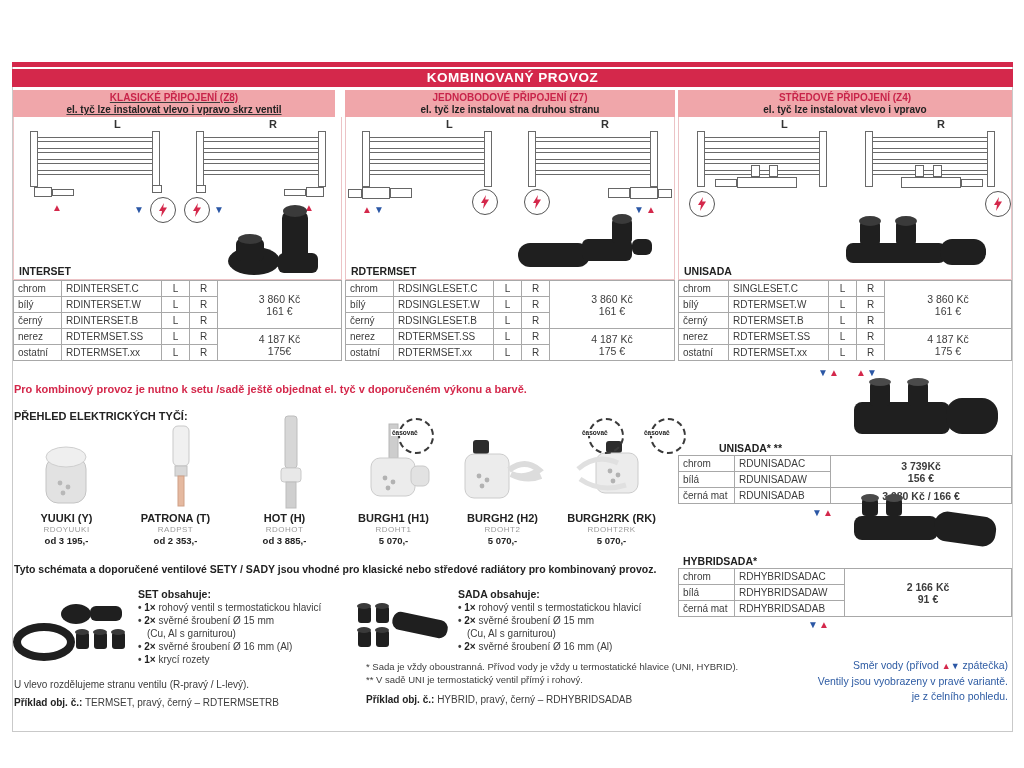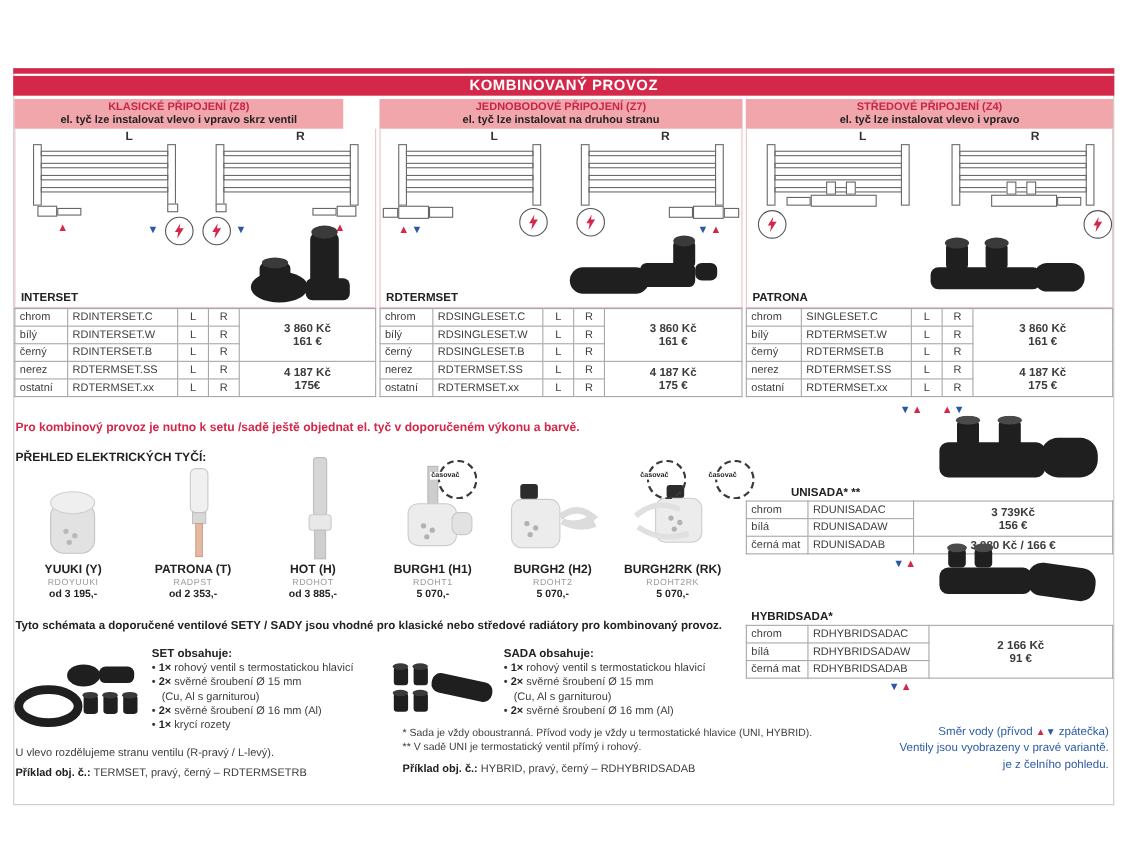--- a/index.html
+++ b/index.html
@@ -24,21 +24,21 @@
   .bolt{position:absolute;width:24px;height:24px;border:1.5px solid #555;border-radius:50%;
         background:#fff;display:flex;align-items:center;justify-content:center;}
   .tri{font-size:10px;line-height:10px;position:absolute;}
   .tu{color:#d4284b;} .tdn{color:#2b57a5;}
   .tri-in{font-size:10px;line-height:10px;}
   .arrowrow{position:absolute;font-size:11px;letter-spacing:1px;}
   
   table.sett{border-collapse:collapse;position:absolute;table-layout:fixed;}
   table.sett td{border:1px solid #a8a8a8;font-size:10px;padding:0 4px;height:15px;color:#3c3c3c;overflow:hidden;white-space:nowrap;}
   table.sett td.lr{text-align:center;padding:0;}
-  table.sett td.price{text-align:center;font-weight:bold;font-size:10.5px;}
+  table.sett td.price{text-align:center;font-weight:normal;font-size:10.5px;}
   .setname{position:absolute;font-weight:bold;font-size:10.5px;color:#222;}
   
   .rednote{position:absolute;color:#d4284b;font-weight:bold;font-size:11px;}
   .blkhead{position:absolute;color:#222;font-weight:bold;font-size:11px;}
   .rodcell{position:absolute;width:109px;text-align:center;}
   .rodname{font-weight:bold;font-size:11px;color:#222;}
   .rodcode{font-size:8px;color:#9a9a9a;letter-spacing:.5px;margin-top:1px;}
   .rodprice{font-weight:bold;font-size:9.5px;color:#222;margin-top:1px;}
   .timer{position:absolute;width:32px;height:32px;border:2px dashed #3a3a3a;border-radius:50%;}
   .timer .tl{position:absolute;left:-9px;top:9px;background:#fff;font-size:6.5px;font-weight:bold;color:#222;padding:0 1px;}
@@ -57,21 +57,21 @@
   table.rt td.price{text-align:center;font-weight:bold;font-size:10.5px;}
   .photo{position:absolute;}
 </style>
 </head>
 <body>
 
 <div class="frame"></div>
 <div class="redline"></div>
 <div class="titlebar">KOMBINOVANÝ PROVOZ</div>
 
-<div class="colhead" style="left:13px;width:299px;">
+<div class="colhead" style="left:13px;width:322px;text-decoration:underline;">
   <div class="t1">KLASICKÉ PŘIPOJENÍ (Z8)</div>
   <div class="t2">el. tyč lze instalovat vlevo i vpravo skrz ventil</div>
 </div>
 <div class="colhead" style="left:345px;width:330px;">
   <div class="t1">JEDNOBODOVÉ PŘIPOJENÍ (Z7)</div>
   <div class="t2">el. tyč lze instalovat na druhou stranu</div>
 </div>
 <div class="colhead" style="left:678px;width:334px;">
   <div class="t1">STŘEDOVÉ PŘIPOJENÍ (Z4)</div>
   <div class="t2">el. tyč lze instalovat vlevo i vpravo</div>
@@ -321,21 +321,21 @@
   <svg class="photo" style="left:165px;top:96px;" width="150" height="60">
     <g fill="#1f1f1f">
         <rect x="2" y="30" width="100" height="20" rx="7"></rect>
     <rect x="16" y="8" width="20" height="24" rx="4"></rect>
         <ellipse cx="26" cy="8" rx="11" ry="5" fill="#3a3a3a"></ellipse>
     <rect x="52" y="8" width="20" height="24" rx="4"></rect>
         <ellipse cx="62" cy="8" rx="11" ry="5" fill="#3a3a3a"></ellipse>
     <rect x="96" y="26" width="46" height="26" rx="12"></rect>
       </g>
   </svg>
-  <div class="setname" style="left:5px;bottom:2px;">PATRONA</div>
+  <div class="setname" style="left:5px;bottom:2px;">UNISADA</div>
 </div>
 <table class="sett" style="left:678px;top:280px;width:334px;">
   <colgroup>
       <col style="width:50px">
       <col style="width:100px">
       <col style="width:28px">
       <col style="width:28px">
       <col>
     </colgroup>
   <tbody>

